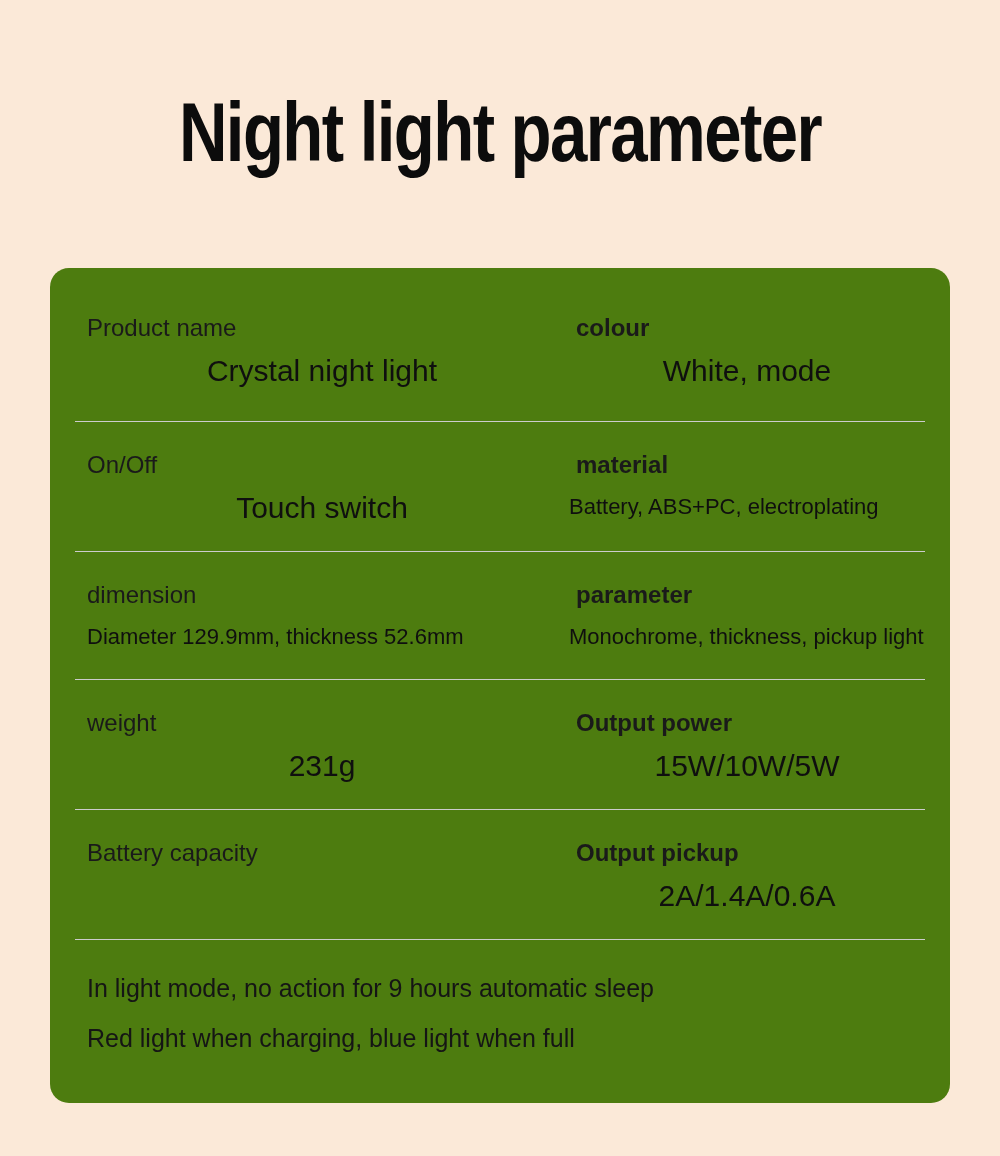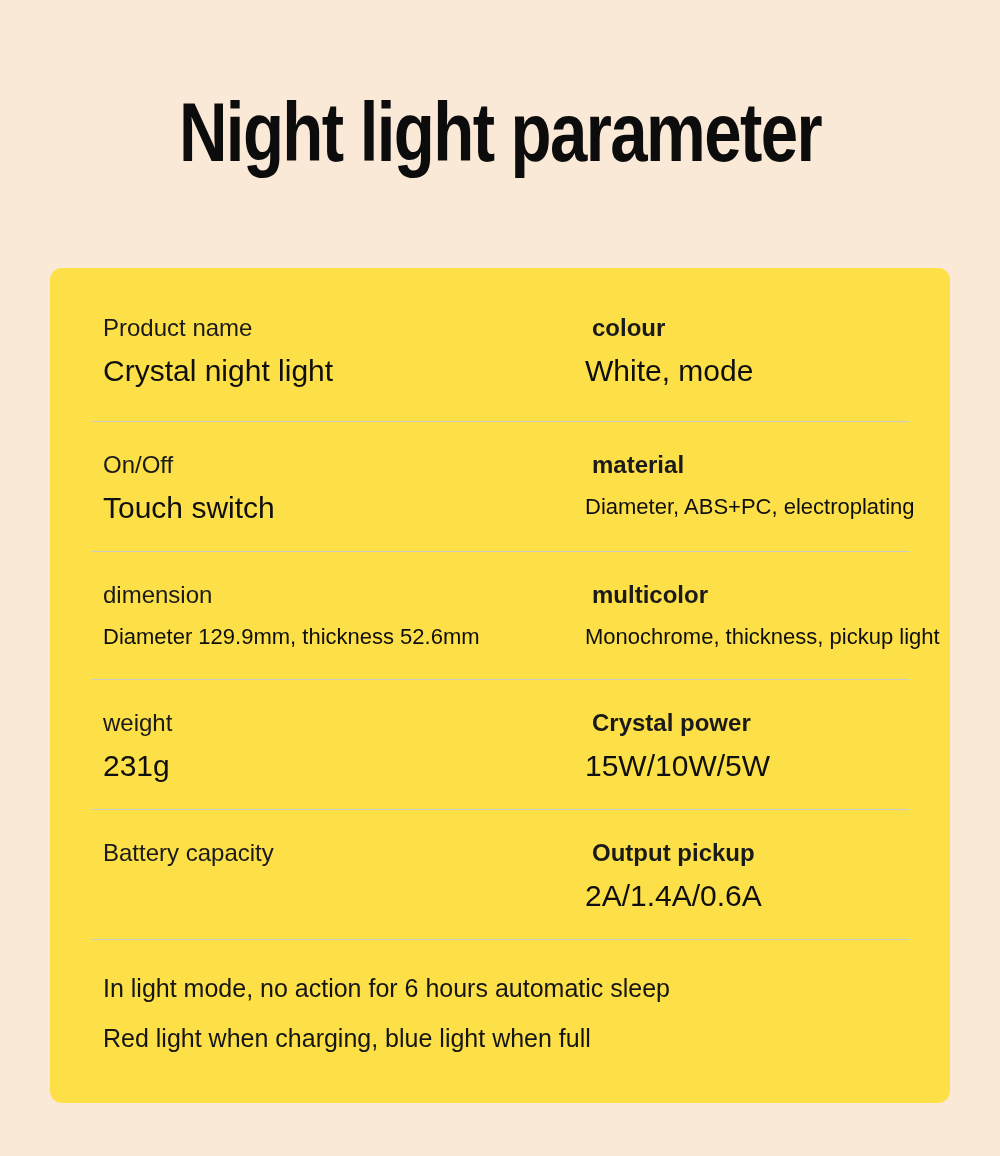--- a/index.html
+++ b/index.html
@@ -31,23 +31,23 @@
     white-space: nowrap;
     transform: scaleX(0.8);
     transform-origin: center;
   }
   .spec-card {
     position: absolute;
     left: 50px;
     top: 268px;
     width: 900px;
     height: 835px;
-    background: #fde047;
-    border-radius: 12px;
-    padding: 0 41px;
+    background: #4d7c0f;
+    border-radius: 19px;
+    padding: 0 25px;
   }
   .spec-row {
     display: grid;
     grid-template-columns: 482px 1fr;
     border-bottom: 1px solid #cccccc;
     padding: 27px 0 23px 0;
   }
   .spec-row.first {
     padding-top: 44px;
     padding-bottom: 30px;
@@ -65,20 +65,21 @@
     font-weight: bold;
   }
   .spec-value {
     margin-top: 7px;
     white-space: nowrap;
     color: #0f0f0f;
   }
   .spec-value.lg {
     font-size: 30px;
     line-height: 40px;
+    text-align: center;
   }
   .spec-value.sm {
     font-size: 22px;
     line-height: 38px;
   }
   .notes {
     padding: 30px 0 0 12px;
   }
   .note-line {
     margin: 0 0 13px 0;
@@ -108,55 +109,55 @@
       </div>
     </div>
 
     <div class="spec-row">
       <div class="spec-cell">
         <div class="spec-label">On/Off</div>
         <div class="spec-value lg">Touch switch</div>
       </div>
       <div class="spec-cell right">
         <div class="spec-label">material</div>
-        <div class="spec-value sm">Diameter, ABS+PC, electroplating</div>
+        <div class="spec-value sm">Battery, ABS+PC, electroplating</div>
       </div>
     </div>
 
     <div class="spec-row">
       <div class="spec-cell">
         <div class="spec-label">dimension</div>
         <div class="spec-value sm">Diameter 129.9mm, thickness 52.6mm</div>
       </div>
       <div class="spec-cell right">
-        <div class="spec-label">multicolor</div>
+        <div class="spec-label">parameter</div>
         <div class="spec-value sm">Monochrome, thickness, pickup light</div>
       </div>
     </div>
 
     <div class="spec-row">
       <div class="spec-cell">
         <div class="spec-label">weight</div>
         <div class="spec-value lg">231g</div>
       </div>
       <div class="spec-cell right">
-        <div class="spec-label">Crystal power</div>
+        <div class="spec-label">Output power</div>
         <div class="spec-value lg">15W/10W/5W</div>
       </div>
     </div>
 
     <div class="spec-row">
       <div class="spec-cell">
         <div class="spec-label">Battery capacity</div>
       </div>
       <div class="spec-cell right">
         <div class="spec-label">Output pickup</div>
         <div class="spec-value lg">2A/1.4A/0.6A</div>
       </div>
     </div>
 
     <div class="notes">
-      <p class="note-line">In light mode, no action for 6 hours automatic sleep</p>
+      <p class="note-line">In light mode, no action for 9 hours automatic sleep</p>
       <p class="note-line">Red light when charging, blue light when full</p>
     </div>
 
   </section>
 </main>
 
 </body></html>

